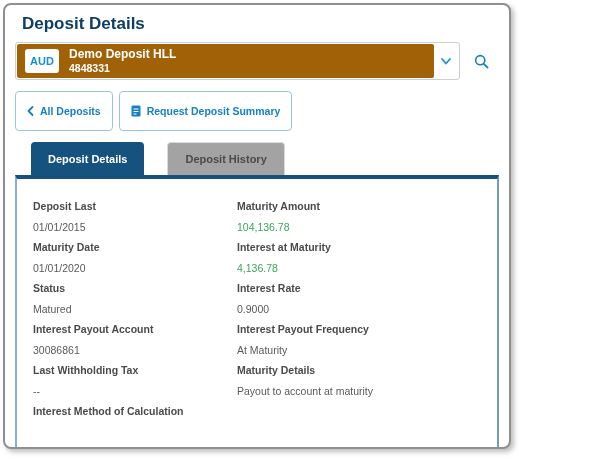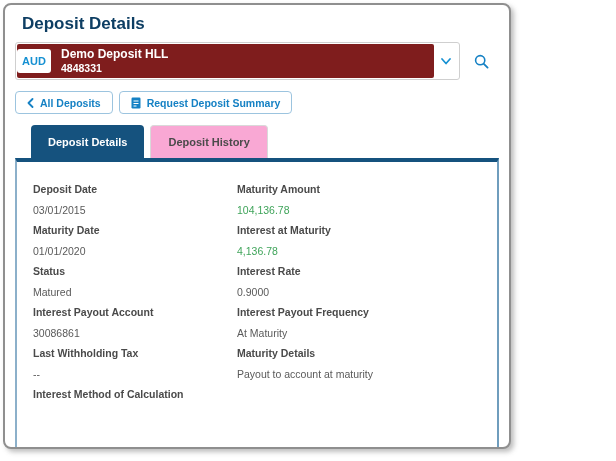--- a/index.html
+++ b/index.html
@@ -14,52 +14,52 @@
   .page-title {
     margin:9px 0 0 17px; font-size:17px; font-weight:bold; color:#0e3e63;
   }
   
   .selector-row { display:flex; align-items:center; margin:8px 14px 0 10px; }
   .select {
     flex:1; display:flex; align-items:stretch; border:1px solid #cfcfcf;
     border-radius:3px; background:#fff; padding:1px; height:38px; cursor:pointer;
   }
   .select-fill {
-    flex:1; background:#7f1d1d; border-radius:2px; display:flex; align-items:center;
-    gap:10px; padding:4px 0;
+    flex:1; background:#a16207; border-radius:2px; display:flex; align-items:center;
+    gap:10px; padding:4px 8px;
   }
   .currency-badge {
     width:34px; height:24px; background:#fff; color:#1590d2; border-radius:3px;
     font-size:11px; font-weight:bold; display:flex; align-items:center; justify-content:center;
   }
   .select-name { color:#fff; font-size:12px; font-weight:bold; line-height:13px; }
   .select-number { color:#fff; font-size:10.5px; line-height:13px; margin-top:1px;font-weight:bold; }
   .select-caret { width:24px; display:flex; align-items:center; justify-content:center; background:#fff; }
   .search-btn {
     width:28px; height:28px; margin-left:7px; background:none; border:none;
     display:flex; align-items:center; justify-content:center; cursor:pointer;
   }
   
   .toolbar { display:flex; gap:6px; margin:11px 0 0 10px; }
   .tb-btn {
     display:inline-flex; align-items:center; gap:6px; background:#fff;
     border:1px solid #9cc4df; border-radius:4px; color:#1581c4;
     font-family:"Liberation Sans", sans-serif; font-size:10.5px; font-weight:bold;
-    padding:2px 11px; height:23px; cursor:pointer;
+    padding:19px 11px; height:23px; cursor:pointer;
   }
   
   .tabs { display:flex; margin:11px 0 0 26px; }
   .tab {
     height:33px; padding:0 17px; display:flex; align-items:center;
     font-size:11px; border-radius:4px 4px 0 0; cursor:pointer;
   }
   .tab.active { background:#15527e; color:#fff; font-weight:bold; }
   .tab.inactive {
-    background:#f9a8d4; border:1px solid #d9d9d9; border-bottom:none;
-    color:#4a4a4a; font-weight:600; margin-left:6px;
+    background:#a3a3a3; border:1px solid #d9d9d9; border-bottom:none;
+    color:#4a4a4a; font-weight:600; margin-left:23px;
   }
   
   .panel {
     margin:0 10px; height:302px; background:#fff;
     border-top:4px solid #15527e;
     border-left:2px solid #8cb0ca; border-right:2px solid #6f9dbd; border-bottom:2px solid #8cb0ca;
   }
   .grid {
     display:grid; grid-template-columns:204px 1fr; padding:21px 10px 0 16px;
   }
@@ -123,22 +123,22 @@
 
   <div class="tabs">
     <div class="tab active">Deposit Details</div>
     <div class="tab inactive">Deposit History</div>
   </div>
 
   <div class="panel">
     <div class="grid">
 
       <div class="field">
-        <div class="label">Deposit Date</div>
-        <div class="value">03/01/2015</div>
+        <div class="label">Deposit Last</div>
+        <div class="value">01/01/2015</div>
       </div>
 
       <div class="field">
         <div class="label">Maturity Amount</div>
         <div class="value green">104,136.78</div>
       </div>
       <div class="field">
         <div class="label">Maturity Date</div>
         <div class="value">01/01/2020</div>
       </div>

